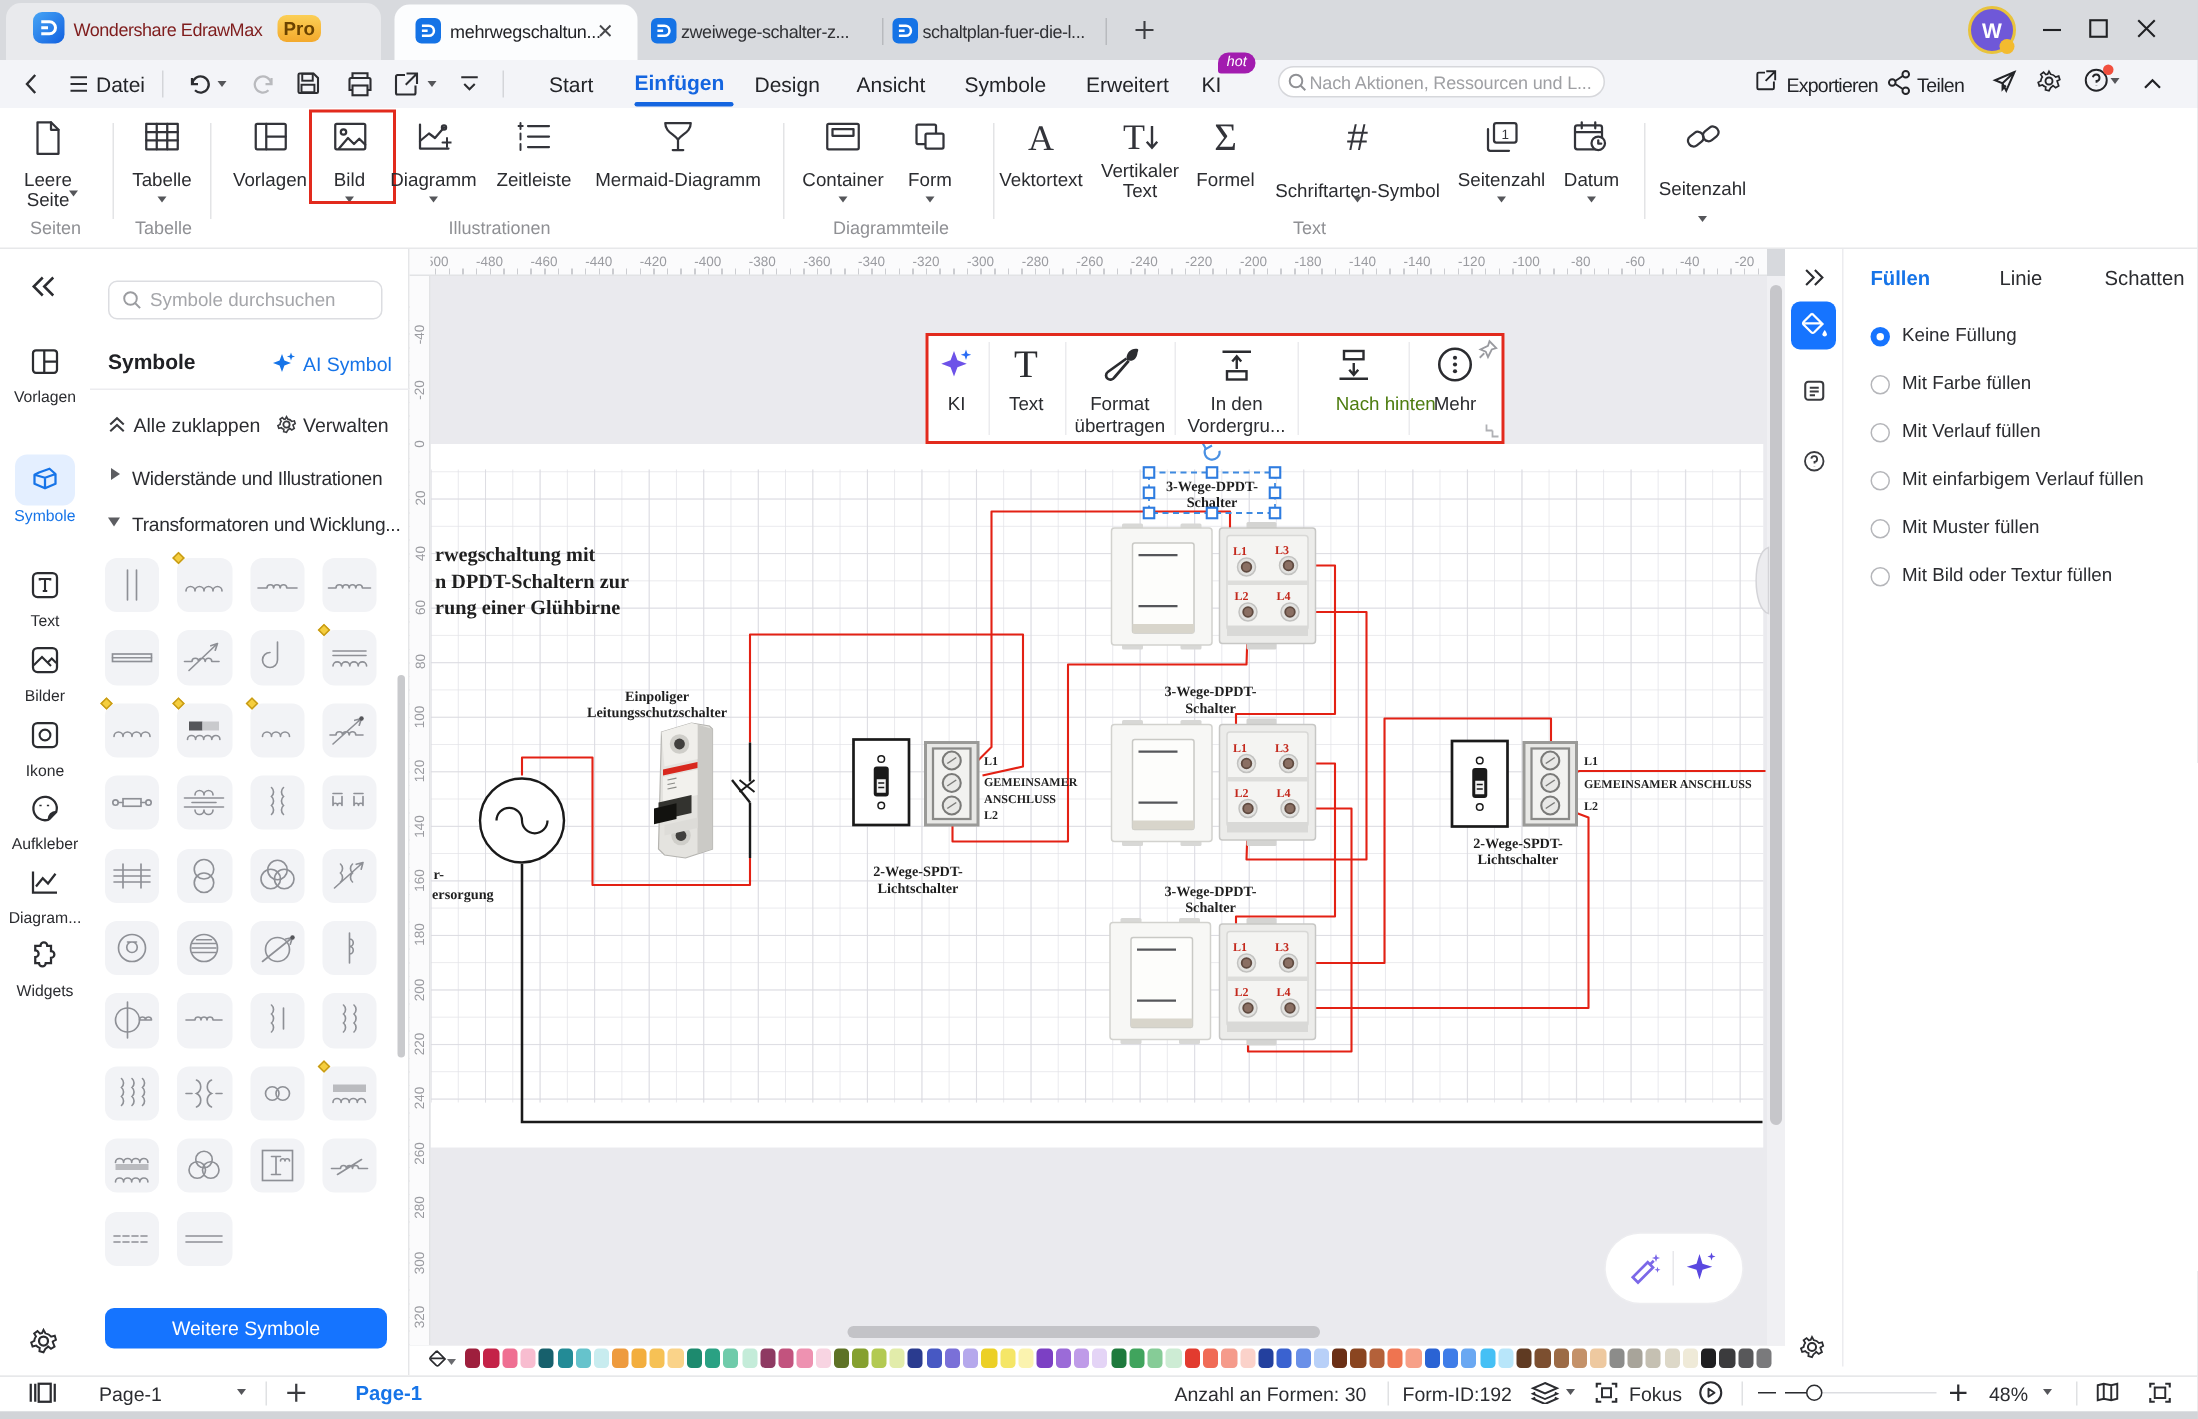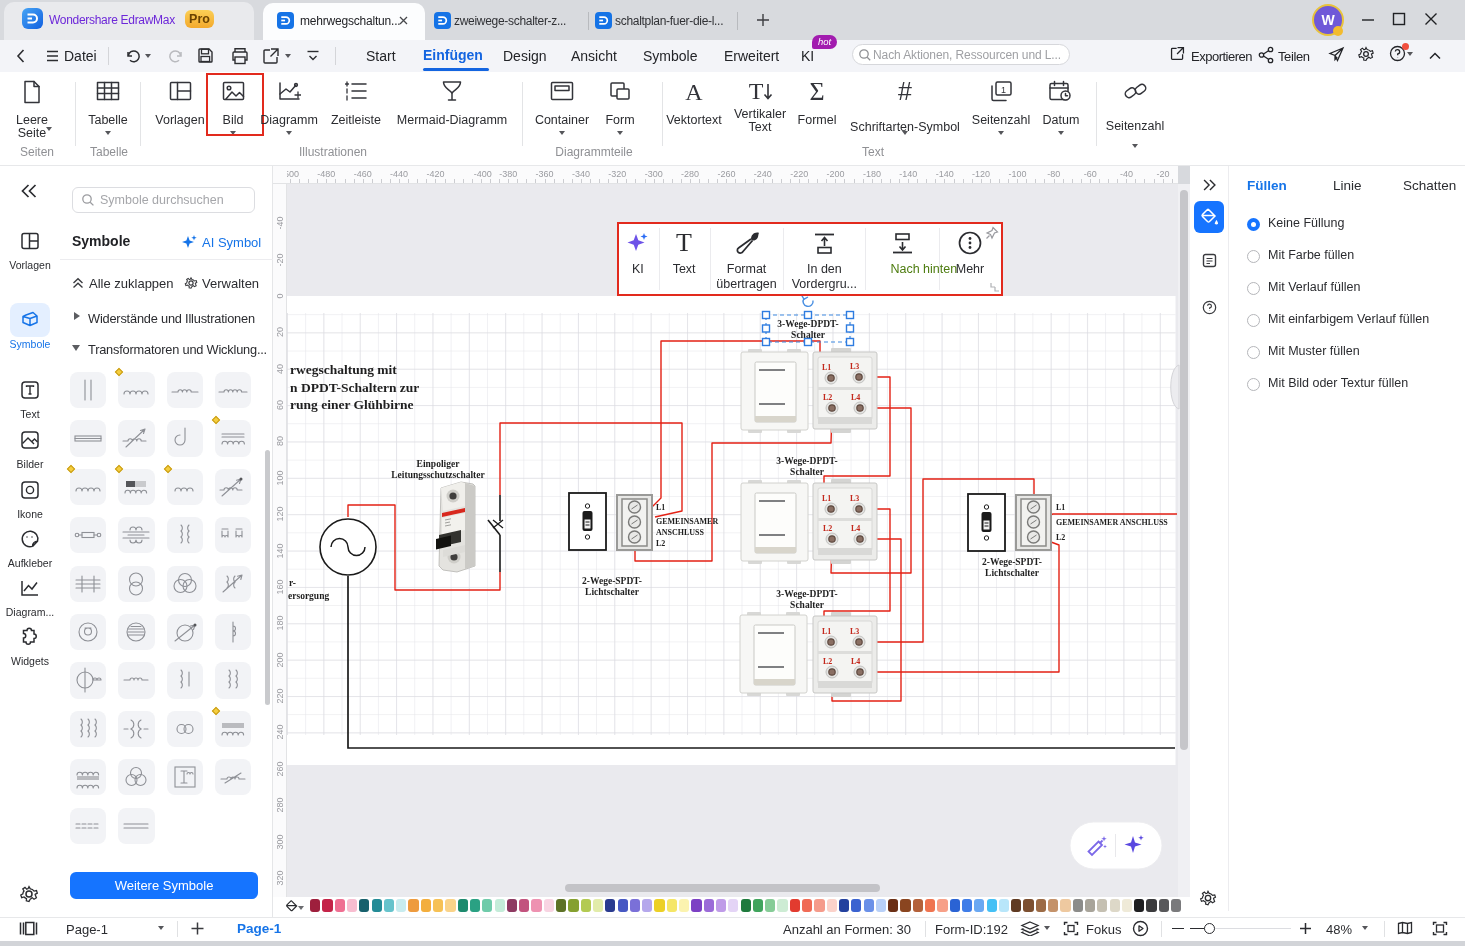--- a/index.html
+++ b/index.html
@@ -14,21 +14,21 @@
 </style></head><body>
 <div id="app">
 
 <div class="abs" style="left:0;top:0;width:1465px;height:40px;background:#d8dade;"></div>
 <div class="abs" style="left:4px;top:2px;width:250px;height:38px;background:#e9eaed;border-radius:10px 10px 0 0;"></div>
 <div class="abs" style="left:22px;top:8px;width:21px;height:21px;border-radius:6px;background:linear-gradient(135deg,#47a5f5,#1160e0);"></div>
 <svg class="abs" style="left:26px;top:12px;" width="13" height="13" viewBox="0 0 13 13">
       <path d="M1.5 2.5 H7 A4 4 0 0 1 7 10.5 H1.5" fill="none" stroke="#fff" stroke-width="2"></path>
       <path d="M1.5 6.5 H6" stroke="#fff" stroke-width="2" fill="none"></path>
     </svg>
-<div class="abs" style="left:49px;top:13px;font-size:12px;letter-spacing:-0.3px;color:#6d28d9;">Wondershare EdrawMax</div>
+<div class="abs" style="left:49px;top:13px;font-size:12px;letter-spacing:-0.3px;color:#7f1d1d;">Wondershare EdrawMax</div>
 <div class="abs" style="left:185px;top:10px;width:29px;height:18px;border-radius:6px;background:linear-gradient(180deg,#fbcf56,#f3a92c);color:#6b4300;font-size:12.5px;font-weight:bold;text-align:center;line-height:18px;">Pro</div>
 
 <div class="abs" style="left:263px;top:3px;width:162px;height:37px;background:#fcfdfe;border-radius:10px 10px 0 0;"></div>
 <div class="abs" style="left:277px;top:12px;width:17px;height:17px;border-radius:4px;background:#1573e6;"></div>
 <svg class="abs" style="left:280px;top:15px;" width="11" height="11" viewBox="0 0 13 13">
       <path d="M1.5 2.5 H7 A4 4 0 0 1 7 10.5 H1.5" fill="none" stroke="#fff" stroke-width="2"></path>
       <path d="M1.5 6.5 H6" stroke="#fff" stroke-width="2" fill="none"></path>
     </svg>
 <div class="abs" style="left:300px;top:14px;font-size:12px;letter-spacing:-0.2px;color:#222327;">mehrwegschaltun...</div>
 <svg class="abs" style="left:398px;top:15px;" width="11" height="11" viewBox="0 0 11 11">
@@ -516,21 +516,21 @@
     <div class="abs" style="left:290px;top:179px;width:888px;height:4px;background:repeating-linear-gradient(90deg,#cbccd0 0 1px,transparent 1px 9.09px);"></div>
     <div class="abs" style="left:273px;top:296px;width:4px;height:601px;background:repeating-linear-gradient(180deg,#cbccd0 0 1px,transparent 1px 9.09px);"></div>
     <div class="abs" style="left:273px;top:196px;width:4px;height:100px;background:repeating-linear-gradient(0deg,#cbccd0 0 1px,transparent 1px 9.09px);"></div>
     <div class="abs" style="left:273px;top:184px;width:14px;height:713px;background:#fbfbfc;border-right:1px solid #e2e3e5;"></div>
     <div class="abs" style="left:287px;top:166px;width:891px;height:18px;overflow:hidden;">
       <div class="abs" style="left:-17.0px;top:3px;width:40px;text-align:center;font-size:9px;color:#9a9ba0;">-500</div>
       <div class="abs" style="left:19.374000000000024px;top:3px;width:40px;text-align:center;font-size:9px;color:#9a9ba0;">-480</div>
       <div class="abs" style="left:55.74799999999999px;top:3px;width:40px;text-align:center;font-size:9px;color:#9a9ba0;">-460</div>
       <div class="abs" style="left:92.12200000000001px;top:3px;width:40px;text-align:center;font-size:9px;color:#9a9ba0;">-440</div>
       <div class="abs" style="left:128.49599999999998px;top:3px;width:40px;text-align:center;font-size:9px;color:#9a9ba0;">-420</div>
-      <div class="abs" style="left:164.87px;top:3px;width:40px;text-align:right;font-size:9px;color:#9a9ba0;">-400</div>
+      <div class="abs" style="left:164.87px;top:3px;width:40px;text-align:center;font-size:9px;color:#9a9ba0;">-400</div>
       <div class="abs" style="left:201.24400000000003px;top:3px;width:40px;text-align:center;font-size:9px;color:#9a9ba0;">-380</div>
       <div class="abs" style="left:237.61799999999994px;top:3px;width:40px;text-align:center;font-size:9px;color:#9a9ba0;">-360</div>
       <div class="abs" style="left:273.99199999999996px;top:3px;width:40px;text-align:center;font-size:9px;color:#9a9ba0;">-340</div>
       <div class="abs" style="left:310.366px;top:3px;width:40px;text-align:center;font-size:9px;color:#9a9ba0;">-320</div>
       <div class="abs" style="left:346.74px;top:3px;width:40px;text-align:center;font-size:9px;color:#9a9ba0;">-300</div>
       <div class="abs" style="left:383.11400000000003px;top:3px;width:40px;text-align:center;font-size:9px;color:#9a9ba0;">-280</div>
       <div class="abs" style="left:419.48800000000006px;top:3px;width:40px;text-align:center;font-size:9px;color:#9a9ba0;">-260</div>
       <div class="abs" style="left:455.8620000000001px;top:3px;width:40px;text-align:center;font-size:9px;color:#9a9ba0;">-240</div>
       <div class="abs" style="left:492.236px;top:3px;width:40px;text-align:center;font-size:9px;color:#9a9ba0;">-220</div>
       <div class="abs" style="left:528.61px;top:3px;width:40px;text-align:center;font-size:9px;color:#9a9ba0;">-200</div>

